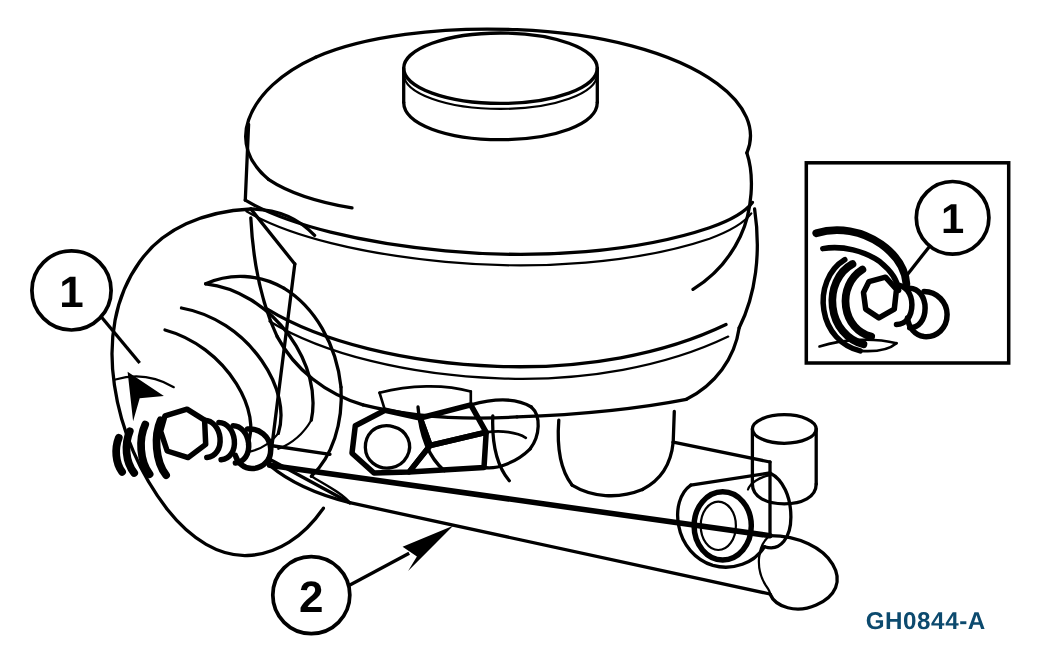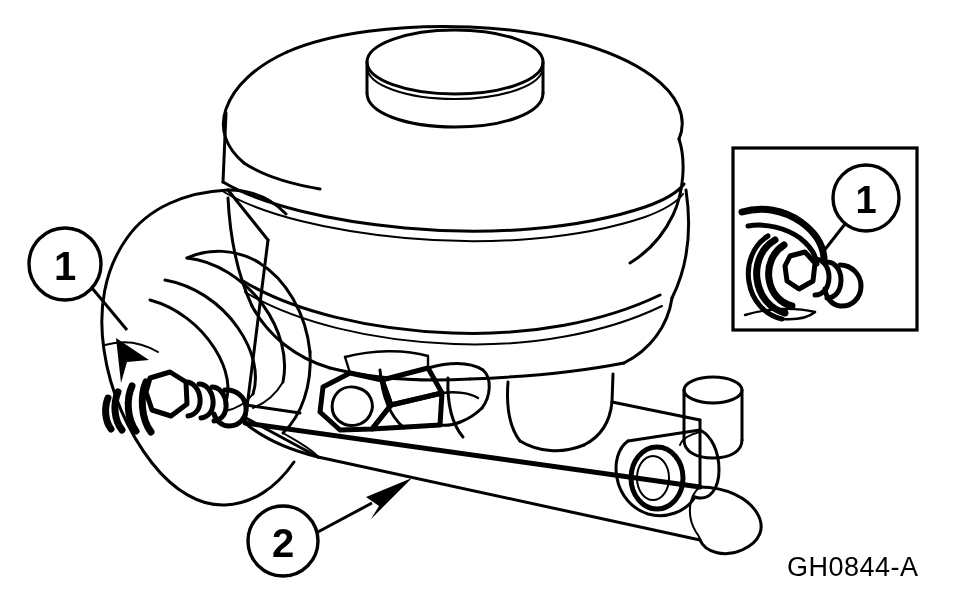--- a/index.html
+++ b/index.html
@@ -95,24 +95,24 @@
   .inset-frame {
     fill: none;
     stroke: #000000;
     stroke-width: 3.2;
   }
   #figure-code {
     position: absolute;
     left: 787px;
     top: 552px;
     font-family: "Liberation Sans", sans-serif;
-    font-size: 27px;
-    font-weight: normal;
+    font-size: 22px;
+    font-weight: bold;
     letter-spacing: 0.5px;
-    color: #000000;
+    color: #0c4a6e;
     white-space: nowrap;
   }
 </style>
 </head>
 <body>
 
 <div id="figure-root">
 
   <svg id="figure-svg" viewBox="0 0 960 599" xmlns="http://www.w3.org/2000/svg">
 

